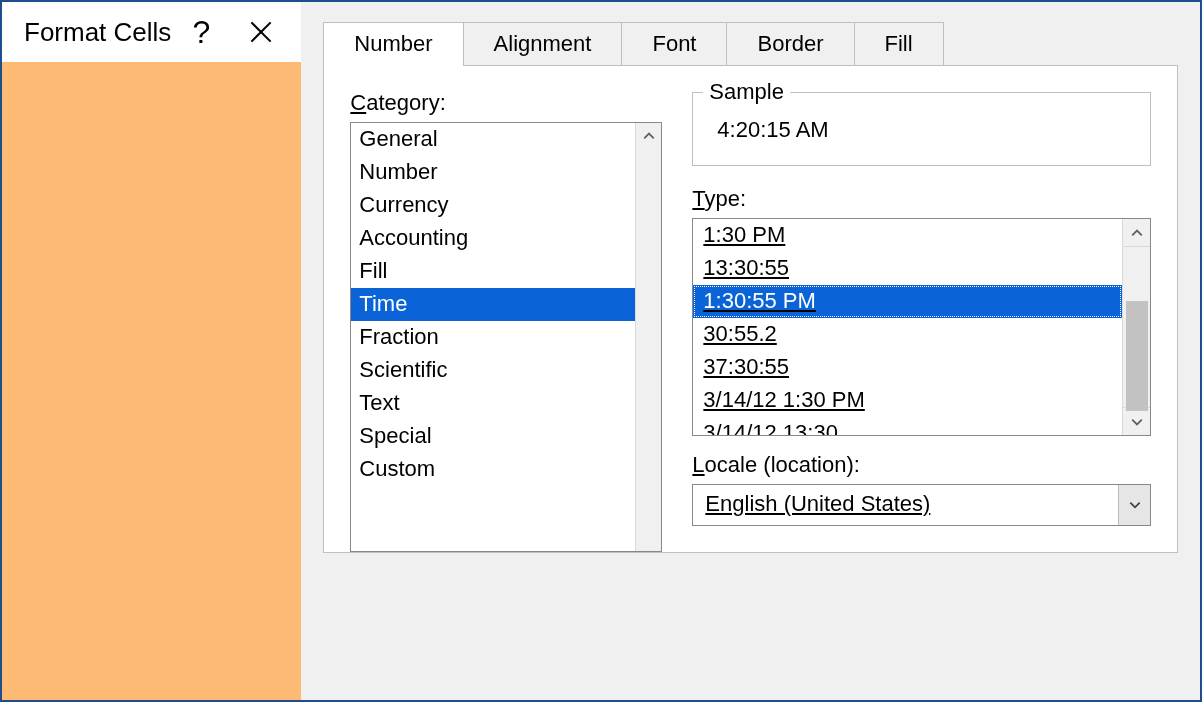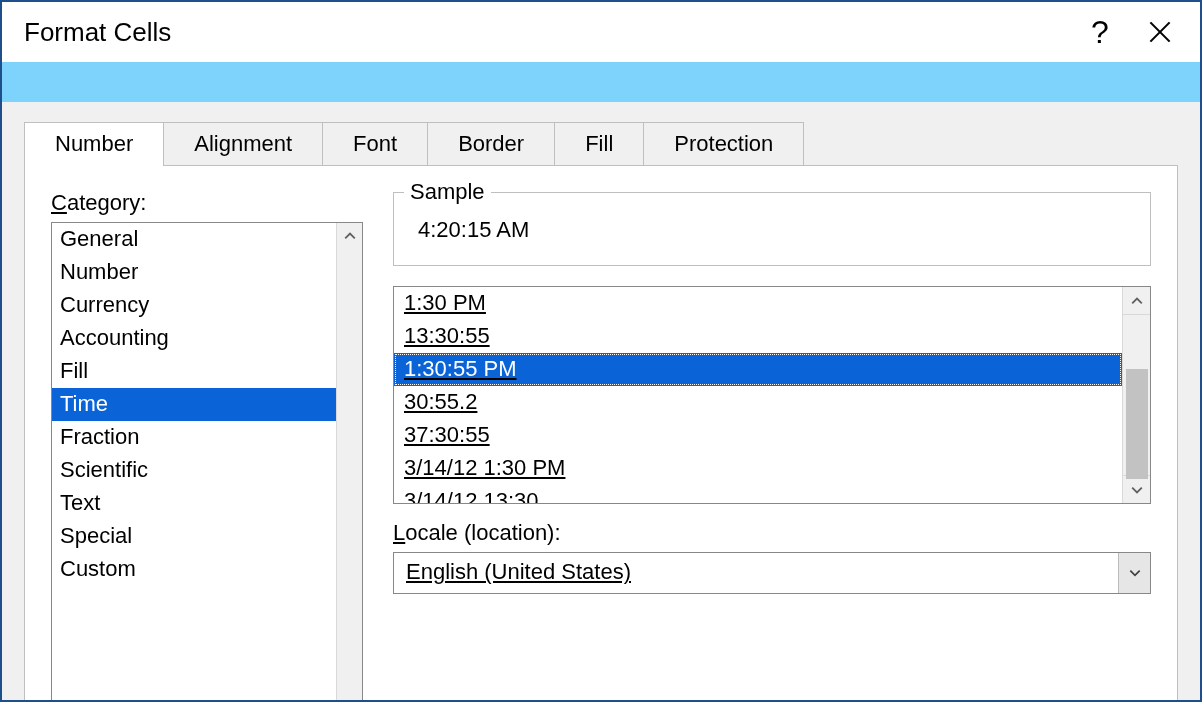--- a/index.html
+++ b/index.html
@@ -7,25 +7,23 @@
   body {
     font-family: "Segoe UI", Tahoma, sans-serif;
     font-size: 21px;
     color: #000;
     background: #fff;
   }
   .window {
     width: 1202px;
     height: 702px;
     border: 2px solid #1e4e8c;
-    background: #7dd3fc;
-    display: flex;
-    flex-direction: column;
+    background: #fdba74;
+    display: flex;
     overflow: hidden;
-    gap: 40px;
   }
   .titlebar {
     height: 60px;
     display: flex;
     align-items: center;
     padding: 0 10px 0 22px;
     background: #fff;
   }
   .titlebar .title {
     flex: 1;
@@ -67,21 +65,21 @@
     font-size: 22px;
   }
   .tab.active {
     background: #fff;
     z-index: 2;
   }
   .panel {
     border: 1px solid #bfbfbf;
     border-top: 1px solid #bfbfbf;
     background: #fff;
-    height: 544px;
+    height: 488px;
     padding: 24px 26px 0 26px;
     display: flex;
     gap: 30px;
     margin-top: -1px;
     position: relative;
   }
   .tab.active::after {
     content:"";
     position:absolute;
     left:0; right:0; bottom:-1px;
@@ -235,21 +233,20 @@
     </div>
   </div>
 
   <div class="client">
     <div class="tabs">
       <div class="tab active">Number</div>
       <div class="tab">Alignment</div>
       <div class="tab">Font</div>
       <div class="tab">Border</div>
       <div class="tab">Fill</div>
-      <div class="tab">Protection</div>
     </div>
 
     <div class="panel">
 
       <div class="left-col">
         <div class="label"><span class="ul">C</span><span></span><span>ategory:</span></div>
         <div class="listbox">
           <div class="items">
             <div class="item">General</div>
             <div class="item">Number</div>
@@ -273,20 +270,21 @@
         </div>
       </div>
 
       <div class="right-col">
 
         <div class="fieldset">
           <div class="legend">Sample</div>
           <div class="sample-value">4:20:15 AM</div>
         </div>
 
+        <div class="label"><span class="ul">T</span>ype:</div>
         <div class="type-list">
           <div class="items">
             <div class="item">1:30 PM</div>
             <div class="item">13:30:55</div>
             <div class="item selected">1:30:55 PM</div>
             <div class="item">30:55.2</div>
             <div class="item">37:30:55</div>
             <div class="item">3/14/12 1:30 PM</div>
             <div class="item">3/14/12 13:30</div>
           </div>

